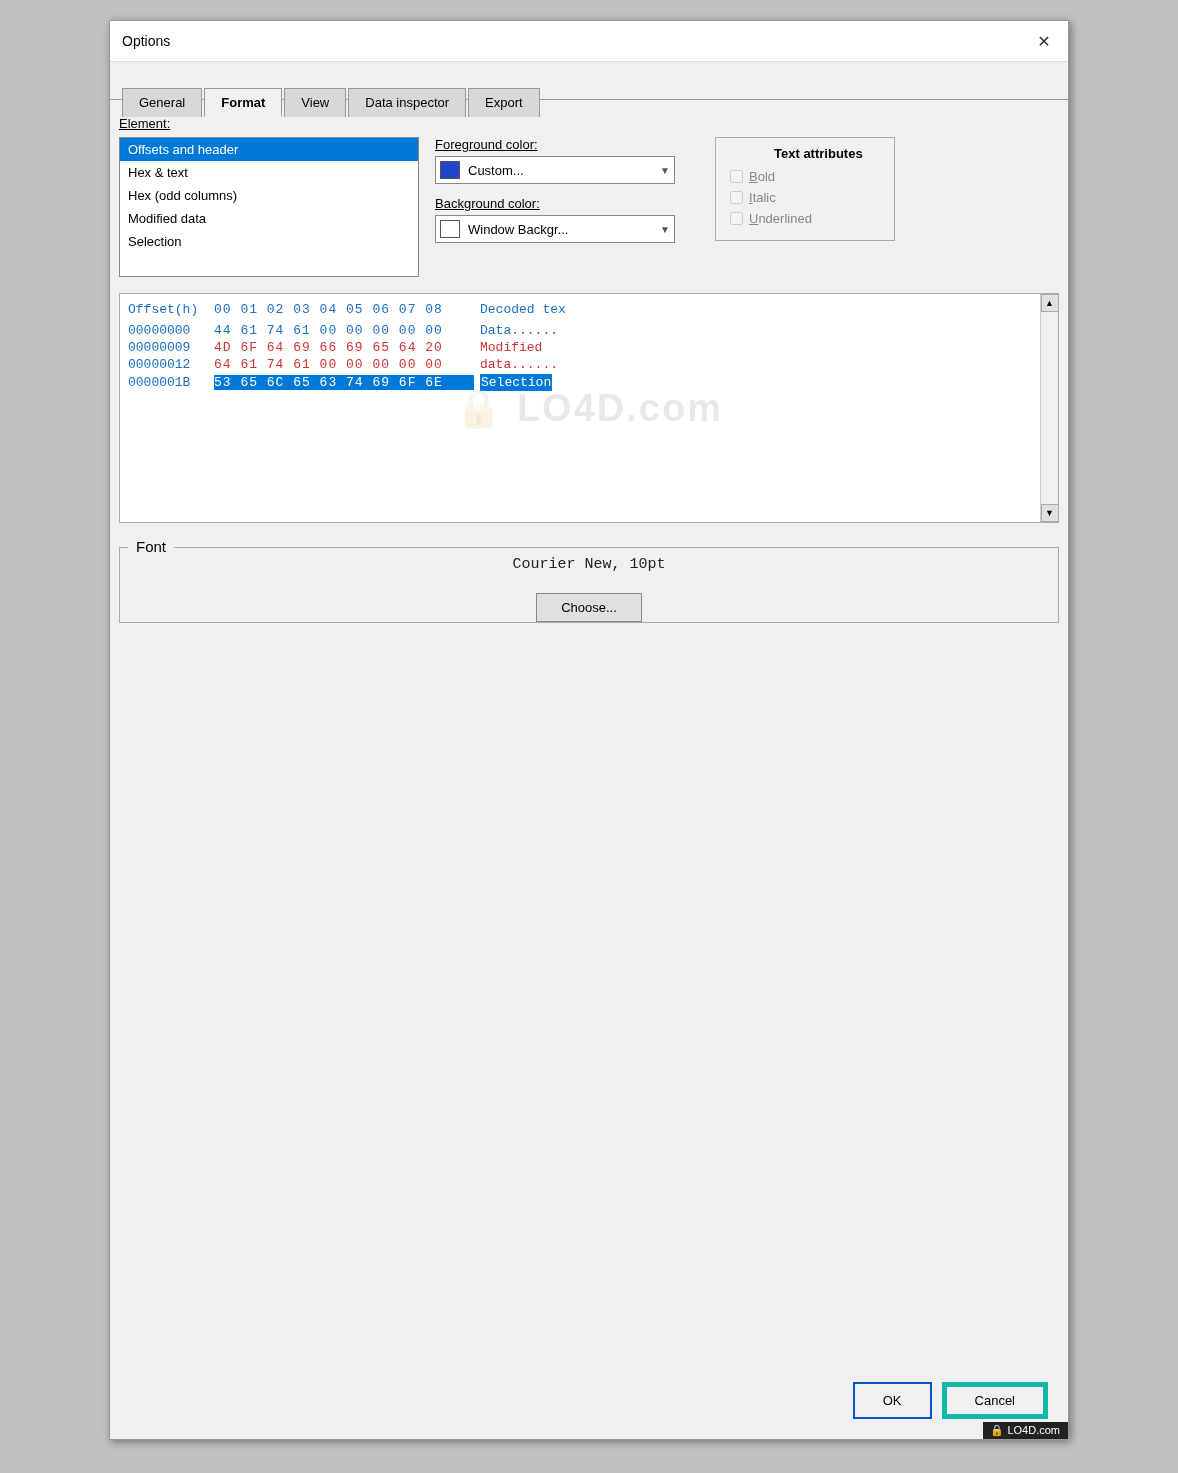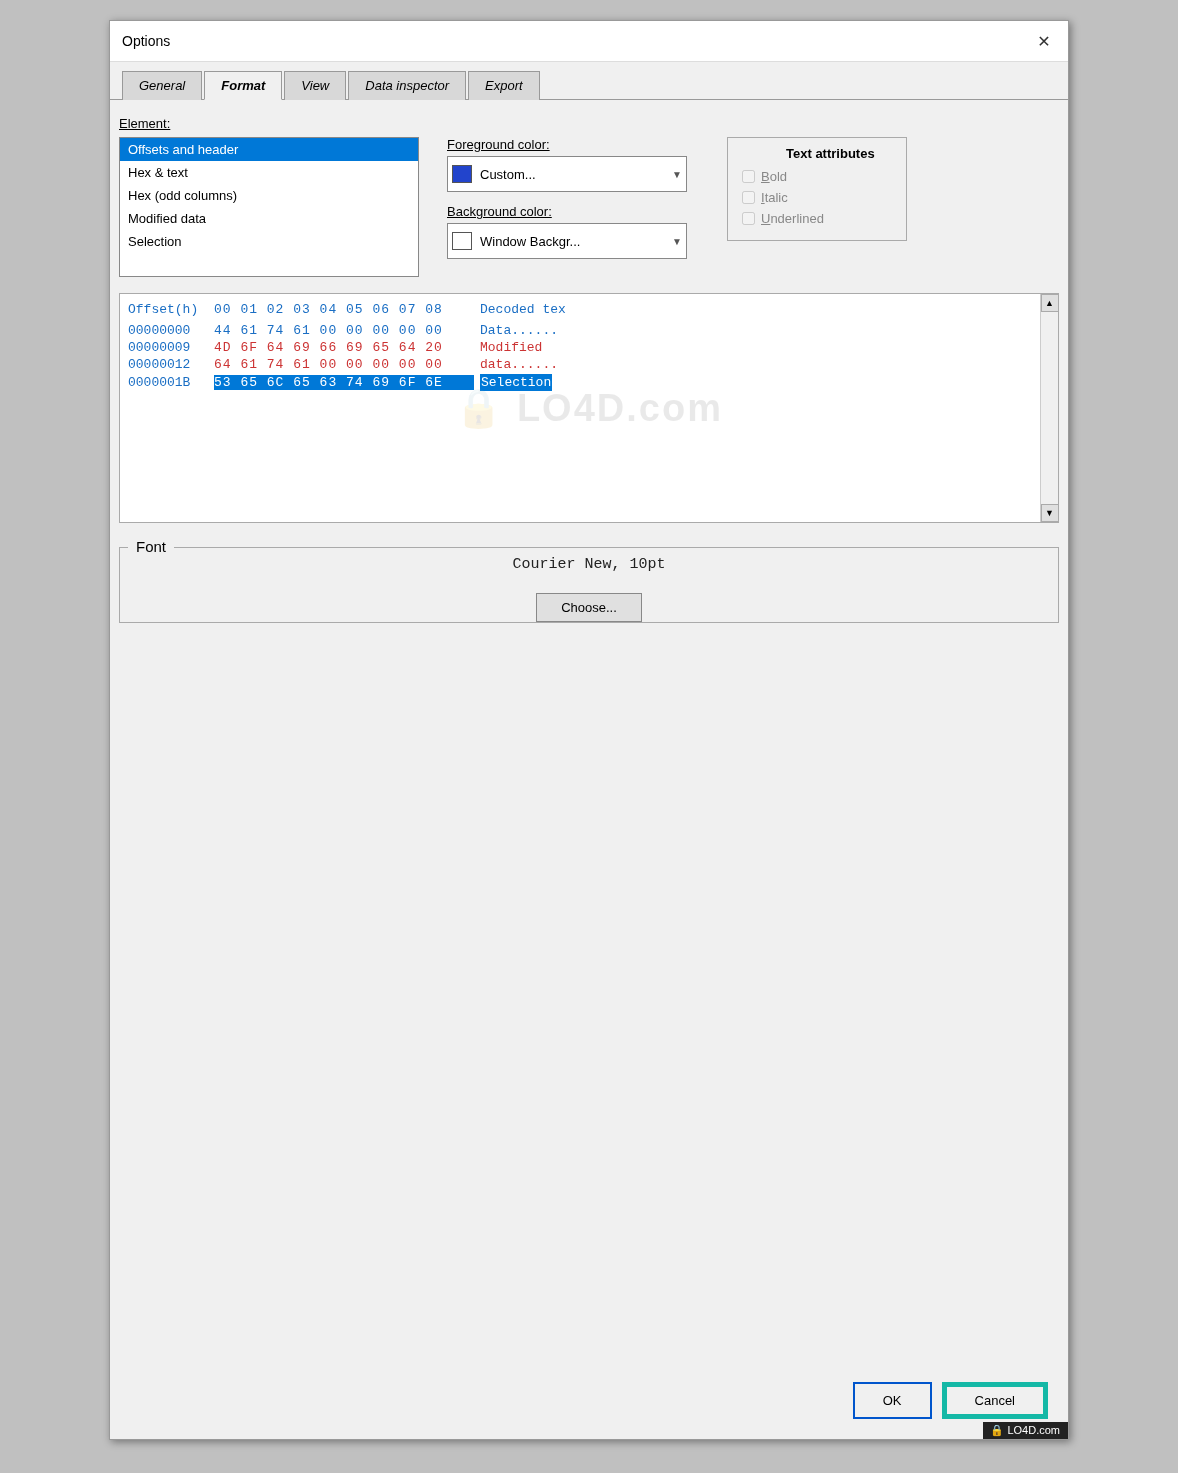--- a/index.html
+++ b/index.html
@@ -54,22 +54,21 @@
     }
     .tab {
       padding: 6px 16px;
       border: 1px solid #999;
       border-bottom: none;
       background: #e0e0e0;
       cursor: pointer;
       margin-right: 2px;
       font-size: 13px;
       position: relative;
-      top: 1px;
-      font-style: italic;
+      top: 18px;
     }
     .tab.active {
       background: #f0f0f0;
       border-bottom: 1px solid #f0f0f0;
       font-weight: 600;
       z-index: 1;
     }
     .tab:not(.active) { background: #d8d8d8; }
 
     
@@ -79,21 +78,21 @@
 
     
     .element-label {
       font-size: 13px;
       margin-bottom: 6px;
     }
     .element-label span { text-decoration: underline; }
 
     .top-section {
       display: flex;
-      gap: 28px;
+      gap: 16px;
       align-items: flex-start;
     }
     .element-list {
       border: 1px solid #888;
       background: #fff;
       width: 300px;
       min-height: 140px;
     }
     .element-list .item {
       padding: 4px 8px;
@@ -115,21 +114,21 @@
       font-size: 13px;
       margin-bottom: 4px;
     }
     .color-label span { text-decoration: underline; }
 
     .color-dropdown {
       display: flex;
       align-items: center;
       border: 1px solid #888;
       background: #fff;
-      height: 36px;
+      height: 28px;
       width: 240px;
       cursor: pointer;
       padding: 0 4px;
     }
     .color-swatch {
       width: 20px;
       height: 18px;
       border: 1px solid #555;
       margin-right: 8px;
       flex-shrink: 0;

